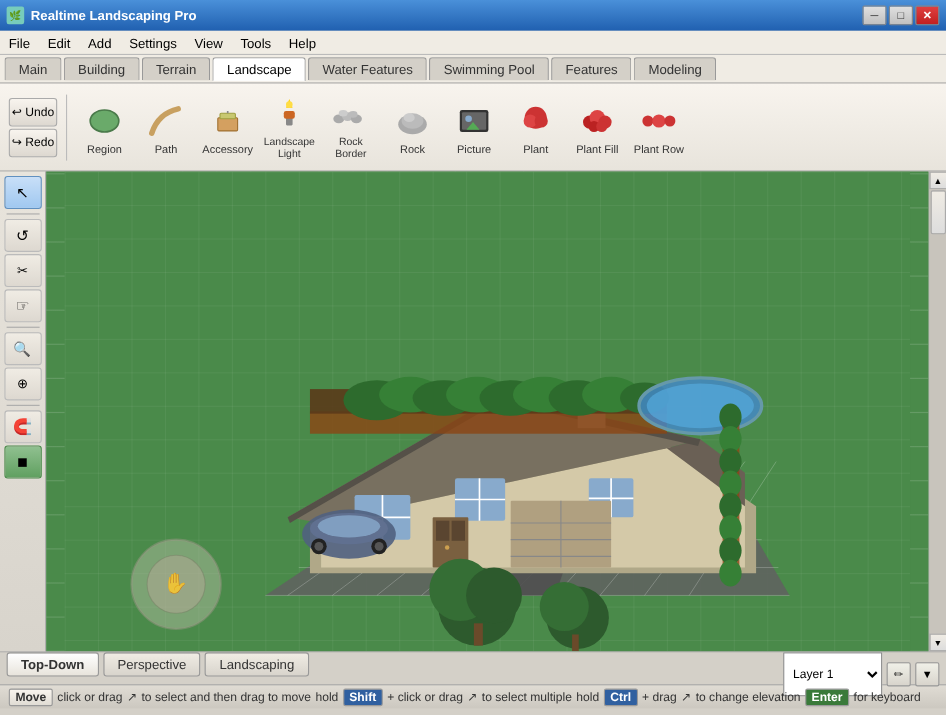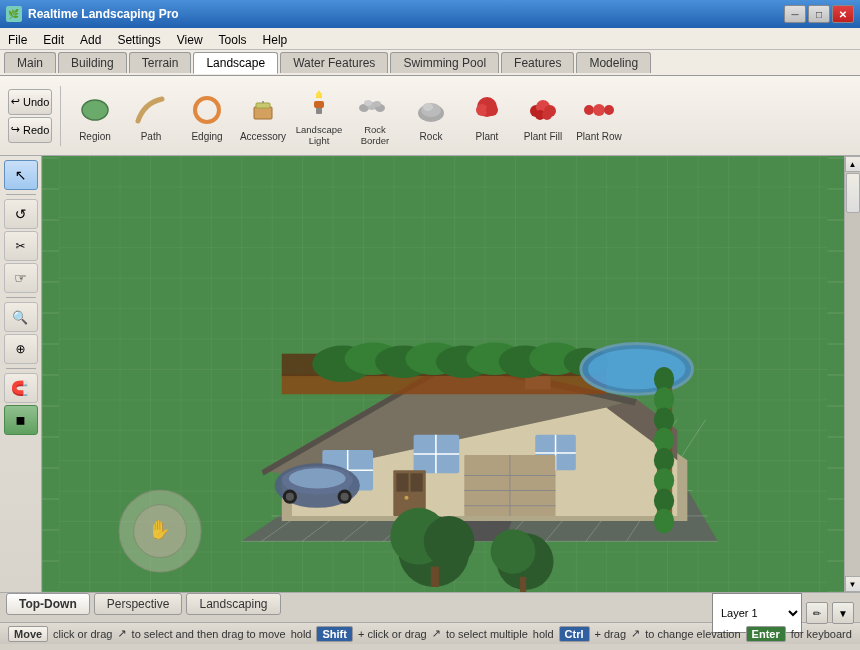--- a/index.html
+++ b/index.html
@@ -134,21 +134,21 @@
     #layer-section { margin-left: auto; display: flex; align-items: center; gap: 4px; }
     .layer-select { padding: 12px 4px; font-size: 11px; border: 1px solid #888; background: white; width: 90px; }
     .layer-btn { width: 22px; height: 22px; background: linear-gradient(to bottom, #f0f0e8, #d8d4cc); border: 1px solid #999; border-radius: 2px; cursor: pointer; display: flex; align-items: center; justify-content: center; font-size: 10px; }
 
     
     #statusbar {
       height: 22px;
       background: linear-gradient(to bottom, #e0dcd4, #ccc8c0);
       border-top: 1px solid #aaa;
       display: flex; align-items: center;
-      padding: 0 8px; font-size: 11px; color: #333; gap: 4px; justify-content: space-between;
+      padding: 0 8px; font-size: 11px; color: #333; gap: 4px;
     }
     .status-key {
       background: linear-gradient(to bottom, #f8f4ee, #e0dcd4);
       border: 1px solid #999; border-radius: 2px;
       padding: 1px 5px; font-size: 11px; font-weight: bold;
     }
     .status-key.green { background: #3a7a3a; color: white; }
     .status-key.blue { background: #3060a0; color: white; }
 
     
@@ -217,28 +217,20 @@
 
   <div class="tool-btn">
     <div class="tool-icon">
       <svg width="34" height="34" viewBox="0 0 34 34">
           <path d="M4 28 Q10 10 28 6" fill="none" stroke="#c8a060" stroke-width="5" stroke-linecap="round"></path>
         </svg>
     </div>
     <span>Path</span>
   </div>
 
-  <div class="tool-btn">
-    <div class="tool-icon">
-      <svg width="34" height="34" viewBox="0 0 34 34">
-          <circle cx="17" cy="17" r="12" fill="none" stroke="#e08840" stroke-width="4"></circle>
-        </svg>
-    </div>
-    <span>Edging</span>
-  </div>
 
 
   <div class="tool-btn">
     <div class="tool-icon">
       <svg width="34" height="34" viewBox="0 0 34 34">
           <rect x="8" y="14" width="18" height="12" rx="1" fill="#d4a060" stroke="#a07030" stroke-width="1"></rect>
           <rect x="10" y="10" width="14" height="5" rx="1" fill="#c8c870" stroke="#a0a040" stroke-width="1"></rect>
           <line x1="17" y1="8" x2="17" y2="10" stroke="#888" stroke-width="1.5"></line>
         </svg>
     </div>
@@ -274,20 +266,31 @@
     <div class="tool-icon">
       <svg width="34" height="34" viewBox="0 0 34 34">
           <ellipse cx="17" cy="20" rx="13" ry="9" fill="#aaa"></ellipse>
           <ellipse cx="17" cy="17" rx="10" ry="7" fill="#bbb"></ellipse>
           <ellipse cx="14" cy="14" rx="5" ry="4" fill="#ccc"></ellipse>
         </svg>
     </div>
     <span>Rock</span>
   </div>
 
+  <div class="tool-btn">
+    <div class="tool-icon">
+      <svg width="34" height="34" viewBox="0 0 34 34">
+          <rect x="4" y="7" width="26" height="20" rx="2" fill="#333"></rect>
+          <rect x="6" y="9" width="22" height="16" rx="1" fill="#666"></rect>
+          <circle cx="12" cy="15" r="3" fill="#88aacc"></circle>
+          <polygon points="22,25 10,25 16,18" fill="#5a5"></polygon>
+        </svg>
+    </div>
+    <span>Picture</span>
+  </div>
 
   <div class="tool-btn">
     <div class="tool-icon">
       <svg width="34" height="34" viewBox="0 0 34 34">
           <circle cx="17" cy="14" r="10" fill="#cc3333"></circle>
           <circle cx="12" cy="17" r="6" fill="#dd4444"></circle>
           <circle cx="22" cy="17" r="6" fill="#cc3333"></circle>
         </svg>
     </div>
     <span>Plant</span>

